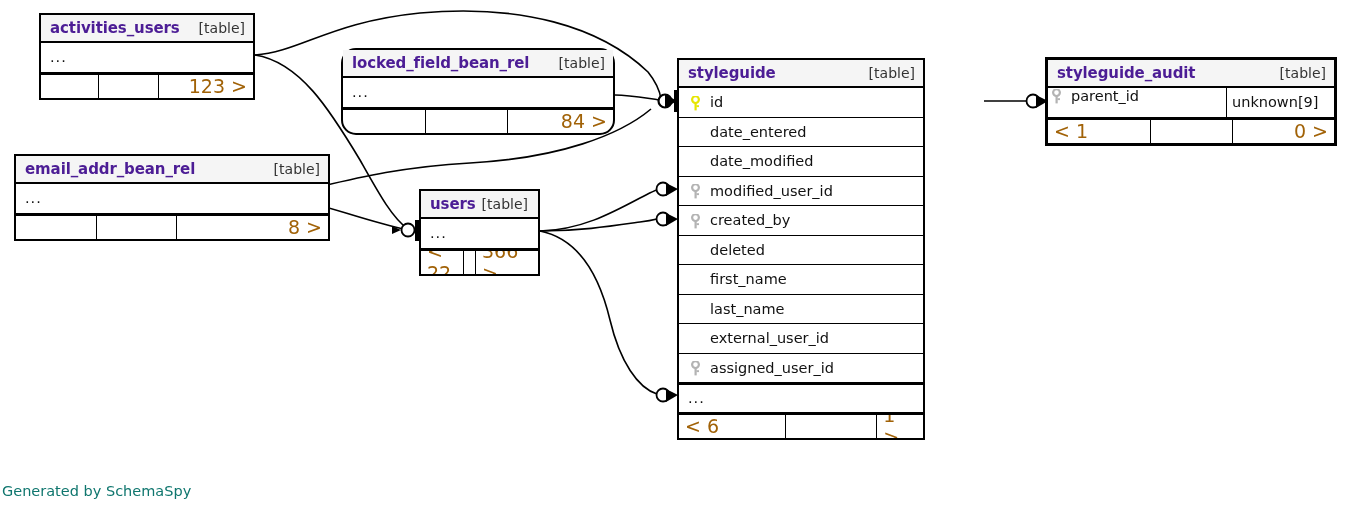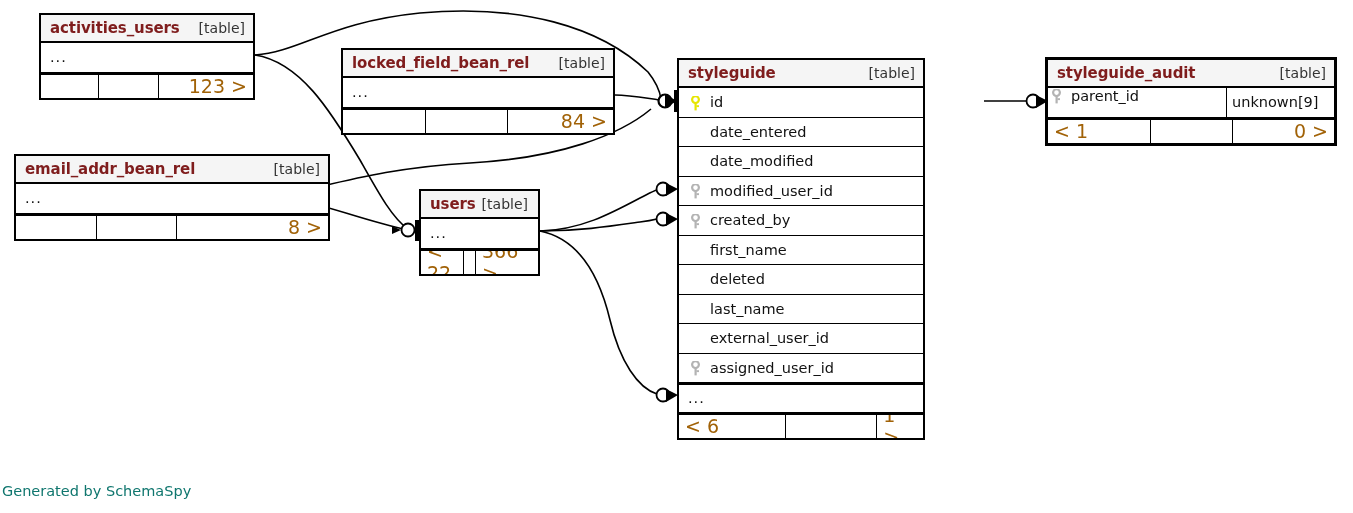--- a/index.html
+++ b/index.html
@@ -47,21 +47,21 @@
     border-bottom: 2px solid #000000;
     display: flex;
     align-items: center;
     justify-content: space-between;
     padding: 0 8px 0 9px;
     white-space: nowrap;
   }
   .tbl-name {
     font-weight: bold;
     font-size: 15px;
-    color: #7f1d1d;
+    color: #4c1d95;
     letter-spacing: -0.1px;
   }
   .tbl-tag {
     font-size: 14px;
     color: #333333;
     font-weight: normal;
     padding-left: 10px;
   }
   .tbl-name.inline-tag { padding-right: 6px; }
 
@@ -232,21 +232,21 @@
     <div class="row ellipsis">
       <span class="row-name">...</span>
     </div>
     <div class="tbl-footer">
       <div class="cell left" style="width:58px;"></div>
       <div class="cell left" style="width:60px;"></div>
       <div class="cell right" style="flex:1 1 auto;">123 &gt;</div>
     </div>
   </div>
 
-  <div class="table-box" style="left:341px; top:48px; width:274px;">
+  <div class="table-box" style="left:341px; top:48px; width:274px;border-radius:15px;">
     <div class="tbl-header">
       <span class="tbl-name">locked_field_bean_rel</span>
       <span class="tbl-tag">[table]</span>
     </div>
     <div class="row ellipsis">
       <span class="row-name">...</span>
     </div>
     <div class="tbl-footer">
       <div class="cell left" style="width:83px;"></div>
       <div class="cell left" style="width:82px;"></div>
@@ -328,26 +328,26 @@
             <circle cx="6.5" cy="3.6" r="3.4" fill="none" stroke="#b3b3b3" stroke-width="2.2"></circle>
             <rect x="5.5" y="6" width="2.2" height="8.4" fill="#b3b3b3"></rect>
             <rect x="7.4" y="9.2" width="2.6" height="1.9" fill="#b3b3b3"></rect>
           </svg>
       </span>
       <span class="row-name">created_by</span>
     </div>
 
     <div class="row">
       <span class="key-spacer"></span>
+      <span class="row-name">deleted</span>
+    </div>
+
+    <div class="row">
+      <span class="key-spacer"></span>
       <span class="row-name">first_name</span>
-    </div>
-
-    <div class="row">
-      <span class="key-spacer"></span>
-      <span class="row-name">deleted</span>
     </div>
 
     <div class="row">
       <span class="key-spacer"></span>
       <span class="row-name">last_name</span>
     </div>
 
 
     <div class="row">
       <span class="key-spacer"></span>

